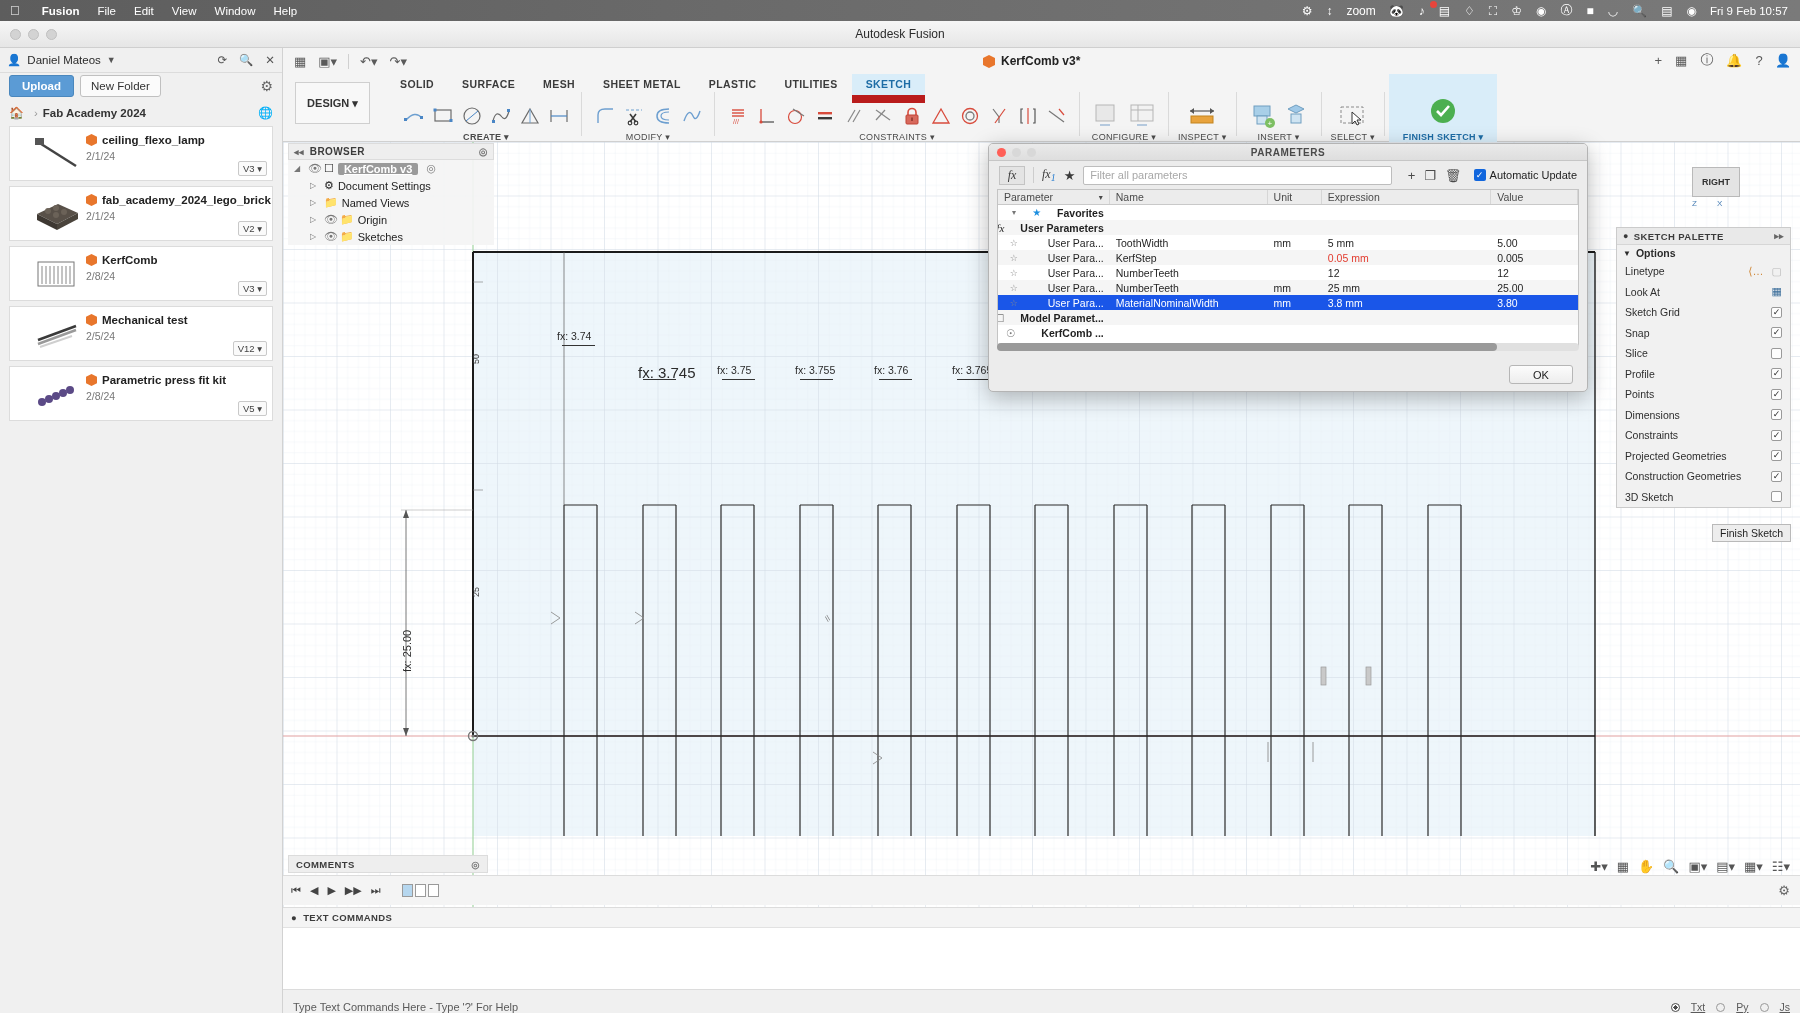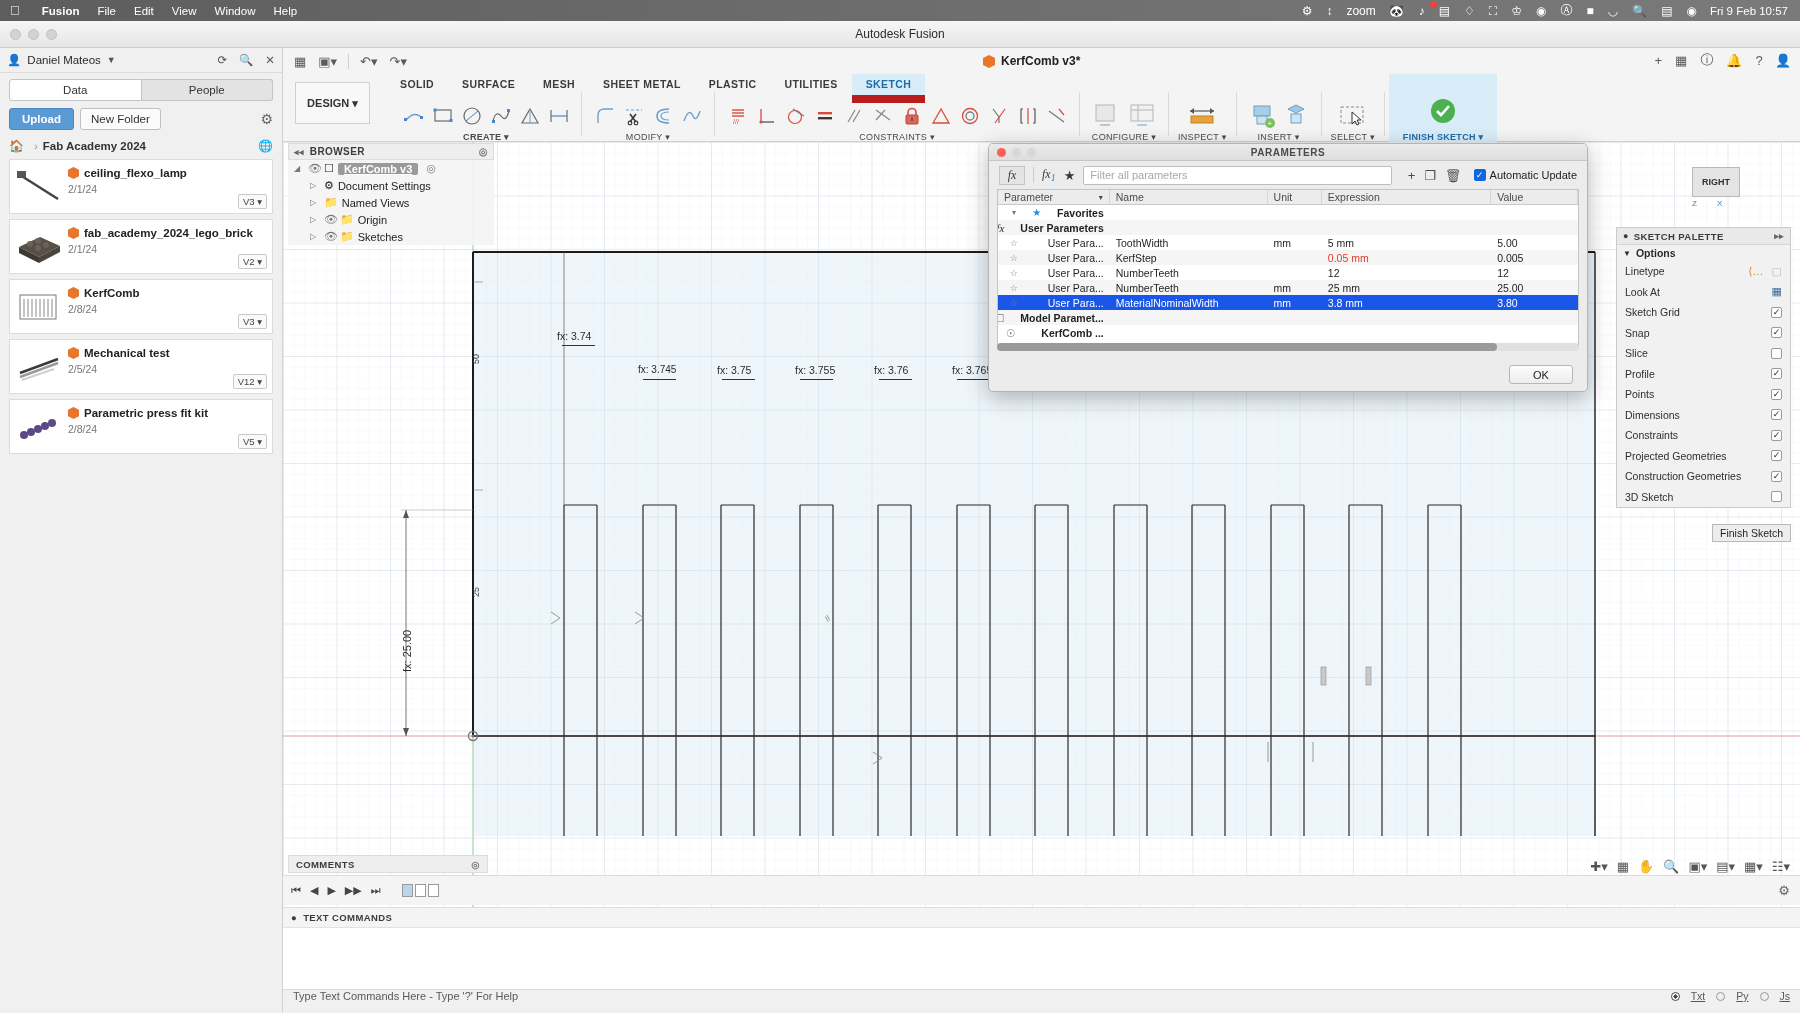--- a/index.html
+++ b/index.html
@@ -49,21 +49,21 @@
   #tabs .tab:first-child{ border-radius:3px 0 0 3px;}
   #tabs .tab:last-child{ border-radius:0 3px 3px 0; border-left:none;}
   #actionrow{ display:flex; align-items:center; padding:2px 9px 6px; gap:6px;}
   .btn-upload{ background:#5b9bd5; color:#fff; border:1px solid #4a87bd; border-radius:3px; font-size:11.5px; font-weight:bold; padding:4px 12px;}
   .btn-newfolder{ background:#fbfbfb; border:1px solid #c0c0c0; border-radius:3px; font-size:11.5px; padding:4px 10px; color:#333;}
   #actionrow .gear{ margin-left:auto; color:#666; font-size:14px;}
   #crumb{ display:flex; align-items:center; padding:3px 9px 6px; font-size:11.5px; font-weight:bold; color:#333;}
   #crumb .home{ margin-right:5px; font-size:12px;}
   #crumb .sep{ margin:0 5px; color:#9a9a9a; font-weight:normal;}
   #crumb .globe{ margin-left:auto; color:#777; font-size:12px;}
-  .dcard{ margin:0 9px 5px; background:#fff; border:1px solid #dcdcdc; height:55px; display:flex; position:relative;}
+  .dcard{ margin:0 9px 5px; background:#fff; border:1px solid #dcdcdc; height:55px; display:flex; position:relative;padding-left:18px;}
   .dthumb{ width:58px; display:flex; align-items:center; justify-content:center; }
   .dthumb svg{ display:block; }
   .dmeta{ padding-top:7px; }
   .dname{ font-size:11.5px; font-weight:bold; color:#222; display:flex; align-items:center; gap:5px;}
   .cube{ width:11px;height:12px; display:inline-block; }
   .ddate{ font-size:10.5px; color:#777; margin-top:4px;}
   .dver{ position:absolute; right:5px; bottom:4px; font-size:9.5px; border:1px solid #c9c9c9; border-radius:2px; padding:1px 4px; color:#444; background:#fafafa;}
 
   
   #ribbon{ position:absolute; left:283px; top:27px; width:1517px; height:94px; background:#f4f4f4; border-bottom:1px solid #d0d0d0;}
@@ -119,21 +119,21 @@
   #comments{ position:absolute; left:288px; bottom:140px; width:200px; height:18px; background:#eeeeee; border:1px solid #dcdcdc; display:flex;align-items:center;padding:0 7px; font-size:9.5px; font-weight:bold; color:#3b3b3b; letter-spacing:.4px;}
   #comments .dot{ margin-left:auto; color:#777;}
   #navbar{ position:absolute; right:10px; bottom:139px; display:flex; align-items:center; gap:9px; color:#555; font-size:13px;}
   #timeline{ position:absolute; left:283px; bottom:108px; width:1517px; height:30px; background:#f4f4f4; border-top:1px solid #dcdcdc; display:flex; align-items:center; gap:9px; padding-left:8px; color:#444; font-size:11px;}
   #timeline .tlgear{ margin-left:auto; margin-right:10px; color:#666; font-size:13px;}
   .tlmark{ width:11px;height:13px;border:1px solid #9a9a9a;background:#fff;}
   .tlmark.sel{ background:#b6d7ef;}
   .tlunder{ position:absolute; left:382px; bottom:102px; width:30px; height:2px; background:#e8a33d;}
   #textcmdhdr{ position:absolute; left:283px; bottom:86px; width:1517px; height:20px; background:#f4f4f4; border-top:1px solid #dcdcdc; display:flex; align-items:center; gap:6px; padding-left:8px; font-size:9.5px; font-weight:bold; letter-spacing:.4px; color:#3b3b3b;}
   #textcmdbody{ position:absolute; left:283px; bottom:24px; width:1517px; height:62px; background:#ffffff; border-top:1px solid #e2e2e2;}
-  #statusbar{ position:absolute; left:283px; bottom:0; width:1517px; height:24px; background:#f0f0f0; border-top:1px solid #dcdcdc; display:flex; align-items:flex-start; padding:0 10px; font-size:11px; color:#5a5a5a;}
+  #statusbar{ position:absolute; left:283px; bottom:0; width:1517px; height:24px; background:#f0f0f0; border-top:1px solid #dcdcdc; display:flex; align-items:flex-end; padding:0 10px; font-size:11px; color:#5a5a5a;}
   #statusbar .right{ margin-left:auto; display:flex; align-items:center; gap:11px; font-size:10.5px;text-decoration:underline;}
   .radio{ width:9px;height:9px;border-radius:50%;border:1px solid #999;display:inline-block;}
   .radio.on{ border-color:#4a4a4a; background:radial-gradient(circle,#4a4a4a 0 40%, #fff 45% 100%);}
 
   
   #params{
     position:absolute; left:988px; top:122px; width:600px; height:249px;
     background:#ececec; border:1px solid #b4b4b4; border-radius:5px;
     box-shadow:0 6px 22px rgba(0,0,0,.28); overflow:hidden;
   }
@@ -219,24 +219,20 @@
     <div id="userrow">
       <span class="person">👤</span>
       <span>Daniel Mateos</span>
       <span class="caret">▼</span>
       <span class="right">
         <span>⟳</span>
         <span>🔍</span>
         <span>✕</span>
       </span>
     </div>
-    <div id="tabs">
-      <div class="tab active">Data</div>
-      <div class="tab">People</div>
-    </div>
     <div id="actionrow">
       <div class="btn-upload">Upload</div>
       <div class="btn-newfolder">New Folder</div>
       <span class="gear">⚙</span>
     </div>
     <div id="crumb">
       <span class="home">🏠</span>
       <span class="sep">›</span>
       <span>Fab Academy 2024</span>
       <span class="globe">🌐</span>
@@ -460,21 +456,21 @@
       <line x1="190" y1="348" x2="200" y2="348" stroke="#777" stroke-width="0.6"></line>
     </svg>
 
     <div style="position:absolute;left:188px;top:222px;font-size:9px;color:#3a3a3a;transform:rotate(-90deg);transform-origin:left top;">50</div>
     <div style="position:absolute;left:188px;top:455px;font-size:9px;color:#3a3a3a;transform:rotate(-90deg);transform-origin:left top;">25</div>
     <div style="position:absolute;left:118px;top:530px;font-size:11px;color:#2b2b2b;transform:rotate(-90deg);transform-origin:left top;white-space:nowrap;">fx: 25.00</div>
 
     <div id="kerfdims">
         <div style="position: absolute; left: 274px; top: 188px; font-size: 10.5px; color: rgb(43, 43, 43); white-space: nowrap;">fx: 3.74</div>
         <div style="position: absolute; left: 279px; top: 203px; width: 33px; height: 1px; background: rgb(51, 51, 51);"></div>
-        <div style="position: absolute; left: 355px; top: 222px; font-size: 10px; color: rgb(43, 43, 43); white-space: nowrap;">fx: 3.745</div>
+        <div style="position: absolute; left: 355px; top: 222px; font-size: 15px; color: rgb(43, 43, 43); white-space: nowrap;">fx: 3.745</div>
         <div style="position: absolute; left: 360px; top: 237px; width: 33px; height: 1px; background: rgb(51, 51, 51);"></div>
         <div style="position: absolute; left: 434px; top: 222px; font-size: 10.5px; color: rgb(43, 43, 43); white-space: nowrap;">fx: 3.75</div>
         <div style="position: absolute; left: 439px; top: 237px; width: 33px; height: 1px; background: rgb(51, 51, 51);"></div>
         <div style="position: absolute; left: 512px; top: 222px; font-size: 10.5px; color: rgb(43, 43, 43); white-space: nowrap;">fx: 3.755</div>
         <div style="position: absolute; left: 517px; top: 237px; width: 33px; height: 1px; background: rgb(51, 51, 51);"></div>
         <div style="position: absolute; left: 591px; top: 222px; font-size: 10.5px; color: rgb(43, 43, 43); white-space: nowrap;">fx: 3.76</div>
         <div style="position: absolute; left: 596px; top: 237px; width: 33px; height: 1px; background: rgb(51, 51, 51);"></div>
         <div style="position: absolute; left: 669px; top: 222px; font-size: 10.5px; color: rgb(43, 43, 43); white-space: nowrap;">fx: 3.765</div>
         <div style="position: absolute; left: 674px; top: 237px; width: 33px; height: 1px; background: rgb(51, 51, 51);"></div>
         <div style="position: absolute; left: 748px; top: 222px; font-size: 10.5px; color: rgb(43, 43, 43); white-space: nowrap;">fx: 3.77</div>

